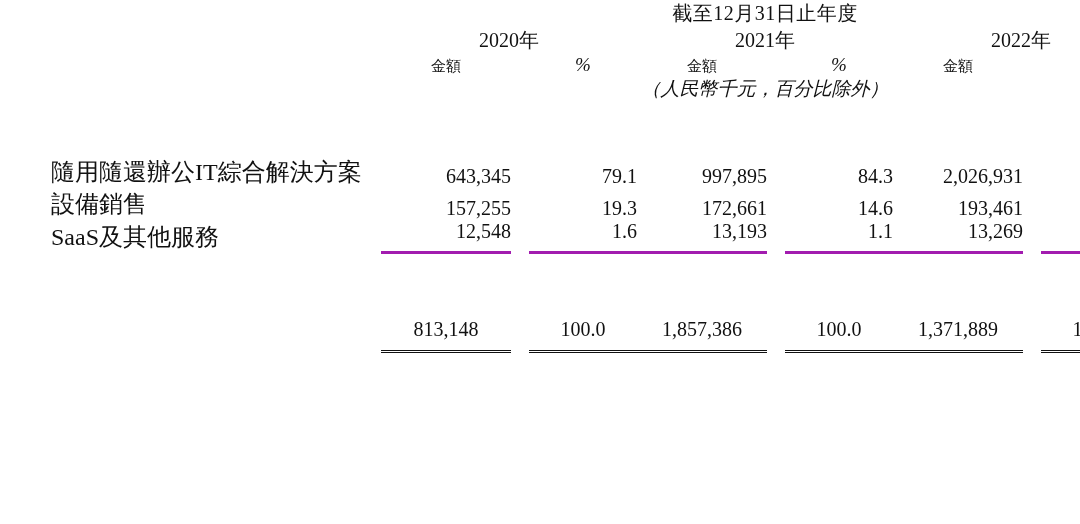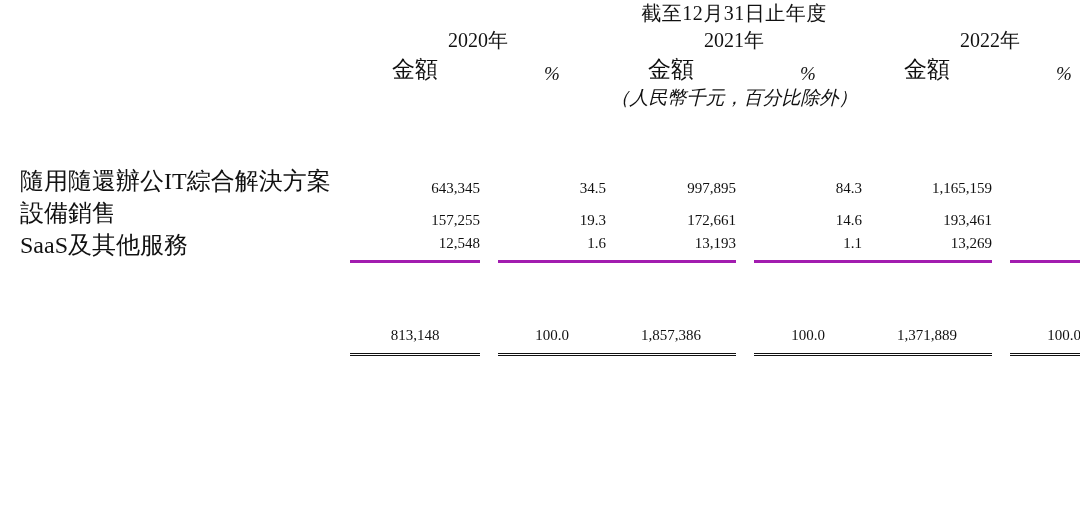--- a/index.html
+++ b/index.html
@@ -12,20 +12,21 @@
     height: 524px;
     font-family: "Liberation Serif", "DejaVu Serif", serif;
     color: #111111;
     overflow: hidden;
   }
   .page {
     position: relative;
     width: 1080px;
     height: 488px;
     box-sizing: border-box;
+    padding-left: 31px;
   }
   table.fin {
     border-collapse: collapse;
     width: 1040px;
     margin: 0 20px;
     table-layout: fixed;
   }
   table.fin td, table.fin th {
     padding: 0;
     vertical-align: bottom;
@@ -46,21 +47,21 @@
     letter-spacing: 0.5px;
   }
   .year-head {
     text-align: center;
     font-size: 20px;
     font-weight: bold;
     padding-bottom: 12px;
   }
   .col-head {
     text-align: center;
-    font-size: 23px;
+    font-size: 15px;
     font-weight: bold;
     padding-bottom: 6px;
   }
   .col-head.pct {
     font-style: italic;
     font-size: 19px;
   }
   .unit-note {
     text-align: center;
     font-size: 19px;
@@ -69,21 +70,21 @@
     padding-bottom: 4px;
   }
   .spacer-row td { height: 54px; }
   .row-label {
     font-size: 24px;
     text-align: left;
     padding: 7px 0 7px 0;
     white-space: nowrap;
   }
   .num {
-    font-size: 15px;
+    font-size: 20px;
     text-align: right;
     padding: 7px 6px 7px 0;
     white-space: nowrap;
   }
   
   tr.last-detail td.num {
     border-bottom: 3px solid #a21caf;
     padding-bottom: 8px;
   }
   tr.gap-row td { height: 56px; }
@@ -142,25 +143,25 @@
         <td class="unit-note" colspan="9">（人民幣千元，百分比除外）</td>
       </tr>
       <tr class="spacer-row">
         <td colspan="10"></td>
       </tr>
 
       <tr>
         <td class="row-label">隨用隨還辦公IT綜合解決方案</td>
         <td class="num">643,345</td>
         <td></td>
-        <td class="num">34.5</td>
+        <td class="num">79.1</td>
         <td class="num">997,895</td>
         <td></td>
         <td class="num">84.3</td>
-        <td class="num">1,165,159</td>
+        <td class="num">2,026,931</td>
         <td></td>
         <td class="num">84.9</td>
       </tr>
 
       <tr>
         <td class="row-label">設備銷售</td>
         <td class="num">157,255</td>
         <td></td>
         <td class="num">19.3</td>
         <td class="num">172,661</td>

